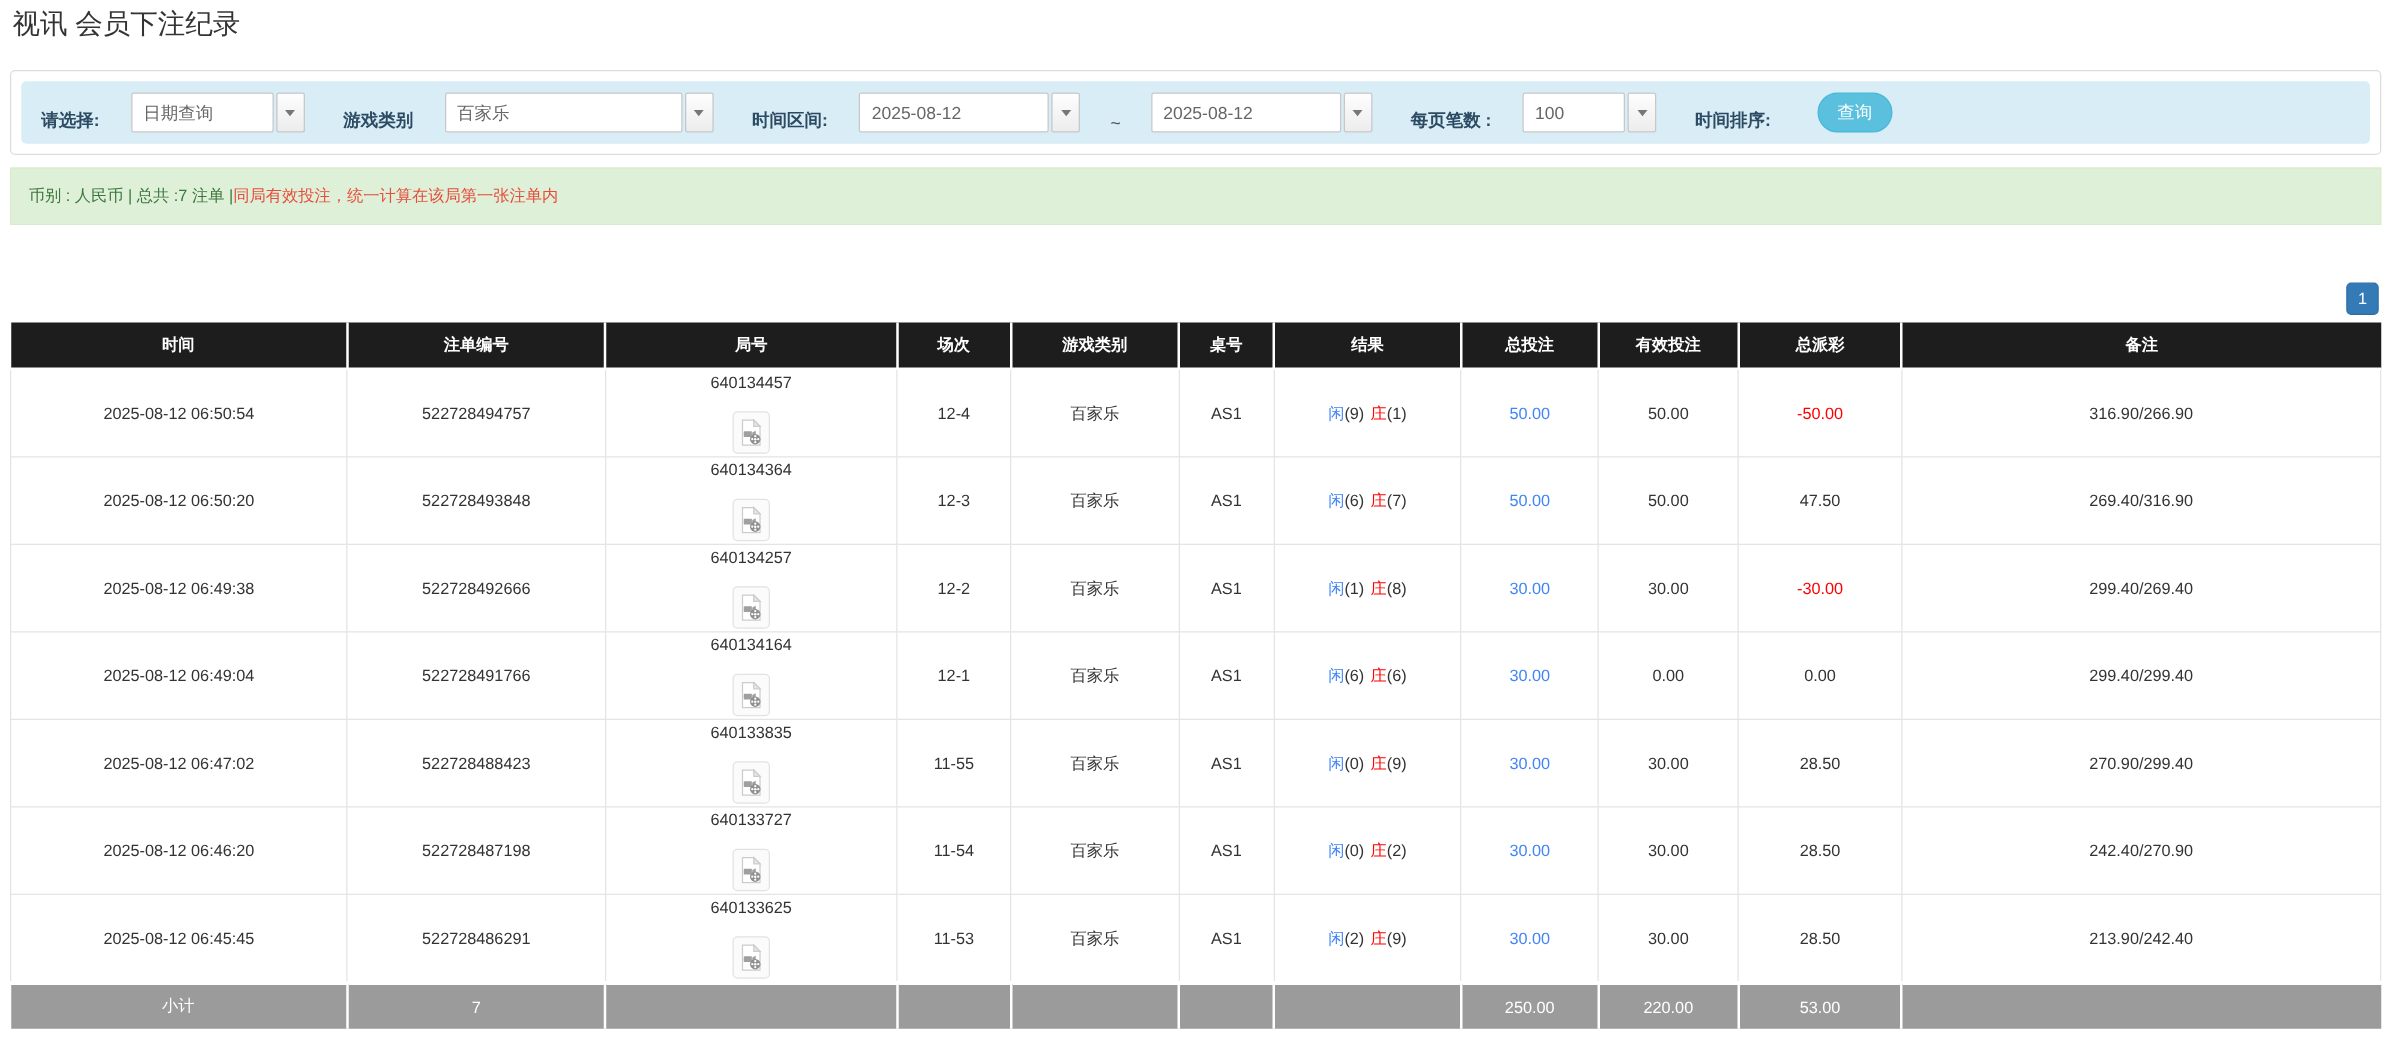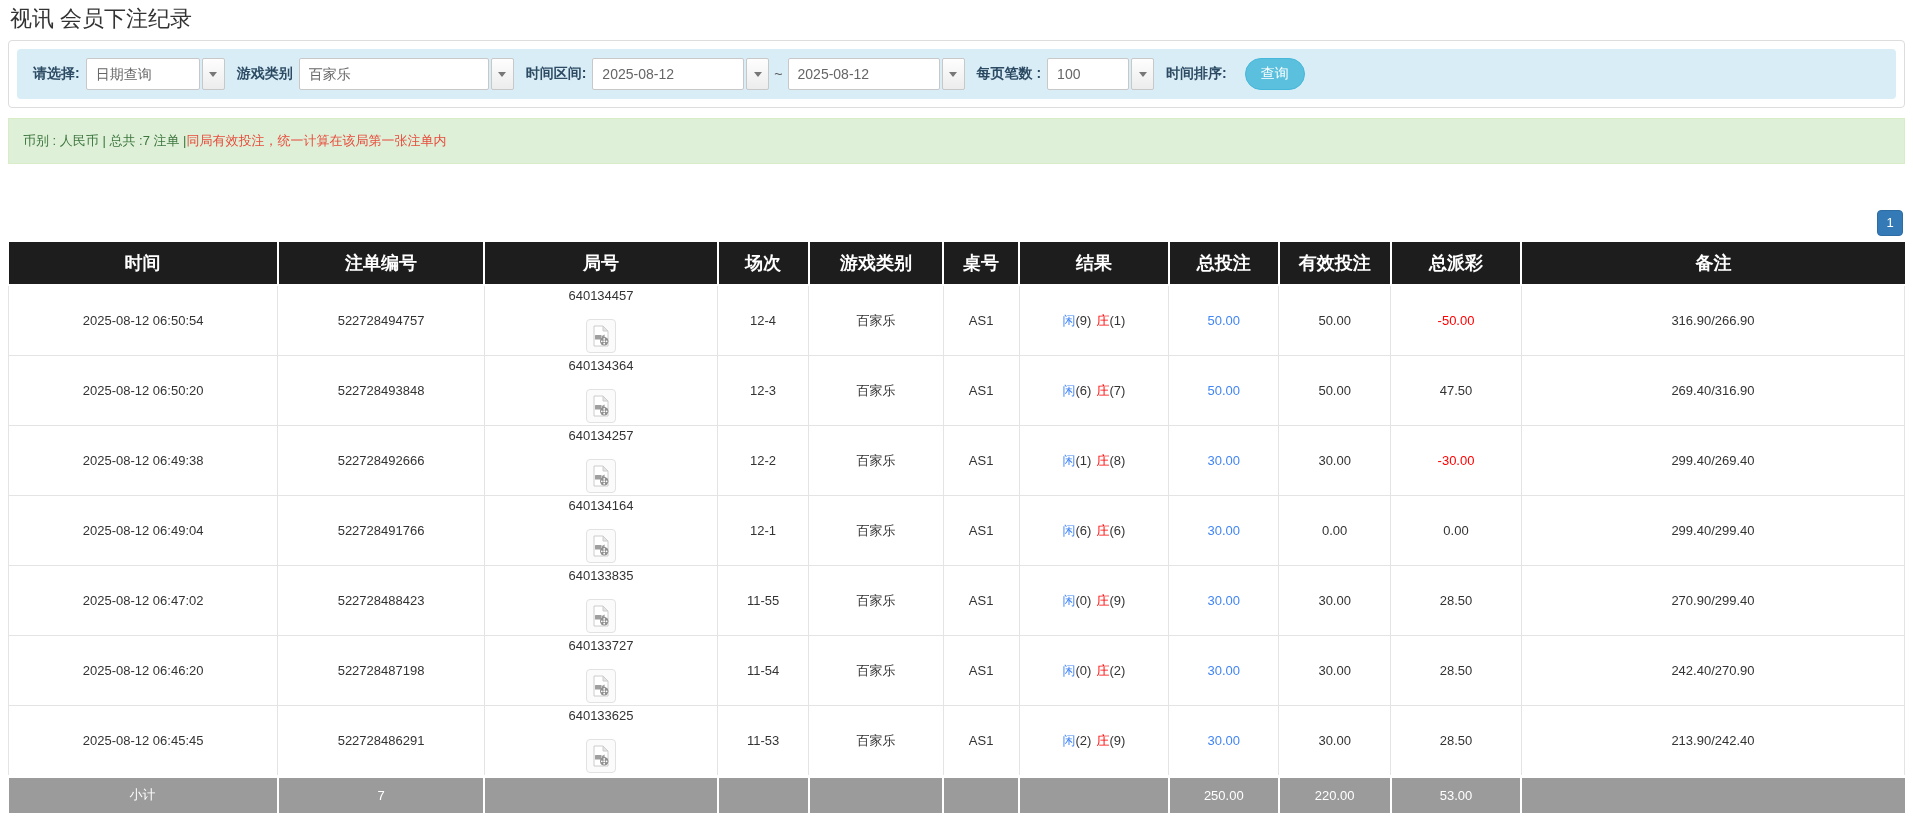--- a/index.html
+++ b/index.html
@@ -1,22 +1,22 @@
 <!DOCTYPE html>
 <html><head>
 <meta charset="utf-8">
 <style>
   * { box-sizing: border-box; margin: 0; padding: 0; }
   html, body { width: 1913px; height: 835px; background: #fff; overflow: hidden;
     font-family: "Liberation Sans", "DejaVu Sans", sans-serif; }
-  .page-title { font-size: 22px; color: #333; font-weight: 400; margin: 4px 0 6px 10px; }
+  .page-title { font-size: 22px; color: #333; font-weight: 400; margin: 4px 0 22px 10px; }
 
   
   .filter-panel { margin: 0 8px; border: 1px solid #ddd; border-radius: 4px; background: #fff; padding: 8px; }
-  .filter-bar { background: #d9edf7; border-radius: 4px; padding: 9px 14px; display: flex; align-items: center; }
+  .filter-bar { background: #d9edf7; border-radius: 4px; padding: 9px 14px; display: flex; align-items: flex-end; gap: 19px; }
   .f-label { font-size: 14px; font-weight: bold; color: #2c4b63; margin: 0 6px 0 12px; white-space: nowrap; }
   .f-label:first-child { margin-left: 2px; }
   .combo { display: inline-flex; align-items: stretch; height: 32px; }
   .combo-text { background: #fff; border: 1px solid #c8c8c8; border-radius: 2px; padding: 0 9px;
     line-height: 30px; font-size: 14px; color: #666; white-space: nowrap; overflow: hidden; }
   .combo-arrow { width: 23px; margin-left: 2px; border: 1px solid #c8c8c8; border-radius: 2px;
     background: linear-gradient(#fefefe, #ececec); display: flex; align-items: center; justify-content: center; cursor: pointer; }
   .caret { width: 0; height: 0; border-left: 4px solid transparent; border-right: 4px solid transparent; border-top: 5px solid #777; }
   .tilde { color: #555; font-size: 14px; margin: 0 5px; }
   .btn-query { margin-left: 12px; height: 32px; padding: 0 15px; background: #5bc0de; color: #fff;
@@ -30,21 +30,21 @@
 
   
   .pager { display: flex; justify-content: flex-end; margin: 0 10px; }
   .pager-top { margin-top: 46px; margin-bottom: 6px; }
   .pager-bottom { margin-top: 30px; }
   .page-btn { min-width: 26px; height: 26px; background: #337ab7; border: 1px solid #2e6da4; border-radius: 4px;
     color: #fff; font-size: 13px; line-height: 24px; text-align: center; cursor: pointer; padding: 0 6px; }
 
   
   table.bets { width: 1897px; margin: 0 8px; border-collapse: collapse; table-layout: fixed; }
-  .bets th { background: #1d1d1d; color: #fff; font-size: 18px; font-weight: bold; padding: 9px 4px;
+  .bets th { background: #1d1d1d; color: #fff; font-size: 13px; font-weight: bold; padding: 9px 4px;
     border-right: 2px solid #fff; border-bottom: 2px solid #fff; }
   .bets th:last-child { border-right: none; }
   .bets td { border: 1px solid #e4e4e4; height: 52px; text-align: center; font-size: 13px; color: #333;
     padding: 2px 4px; background: #fff; }
   .round-wrap { display: flex; align-items: center; justify-content: center; gap: 16px; flex-direction: column; }
   .icon-btn { width: 30px; height: 34px; border: 1px solid #e2e2e2; border-radius: 4px; background: #fbfbfb;
     display: inline-flex; align-items: center; justify-content: center; cursor: pointer; }
   .player { color: #4285f4; }
   .banker { color: #f00; }
   .score { color: #333; }

